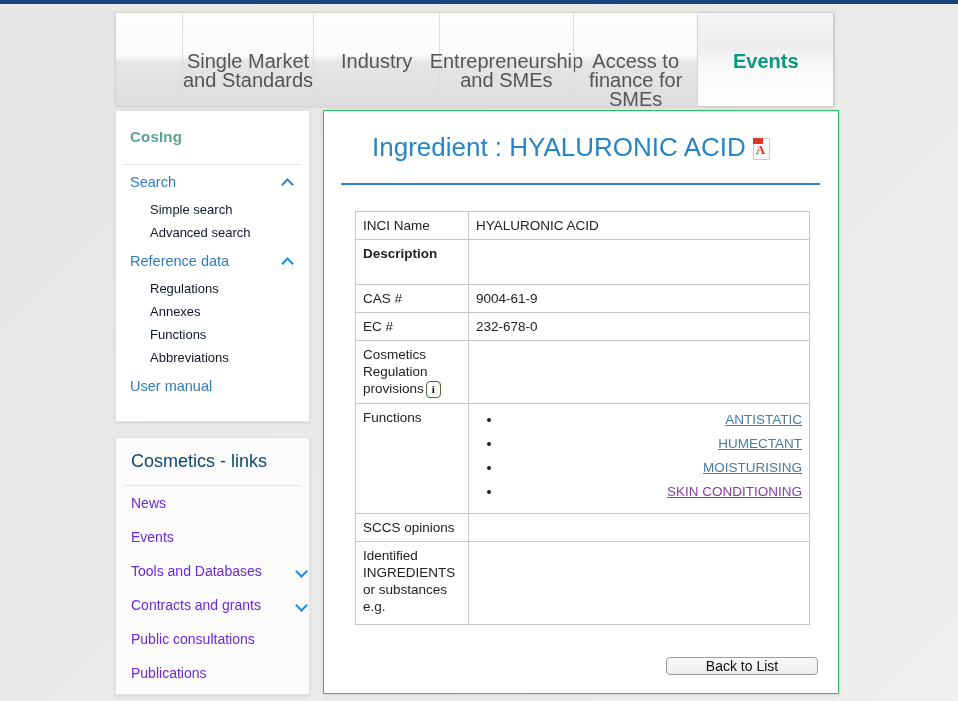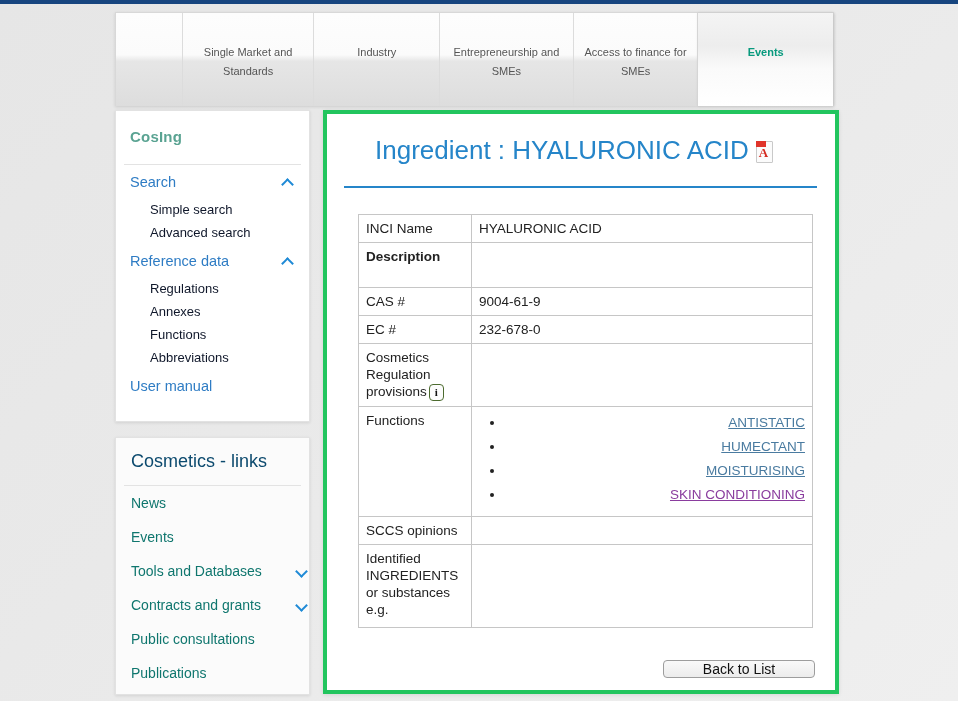--- a/index.html
+++ b/index.html
@@ -43,23 +43,23 @@
     box-shadow: 0 1px 3px rgba(0,0,0,0.12);
     box-sizing: border-box;
     display: flex;
     align-items: stretch;
   }
   .tab {
     position: relative;
     display: flex;
     align-items: flex-start;
     justify-content: center;
-    padding-top: 30px;
+    padding-top: 39px;
     box-sizing: border-box;
-    font-size: 11px;
+    font-size: 20px;
     color: #555555;
     text-align: center;
     line-height: 19px;
     border-left: 1px solid #dcdcdc;
   }
   .tab:first-child { border-left: none; }
   .tab.spacer { width: 66px; }
   .tab.t1 { width: 132px; }
   .tab.t2 { width: 126px; }
   .tab.t3 { width: 134px; }
@@ -146,32 +146,32 @@
   .links-divider {
     margin: 13px 8px 0 8px;
     height: 1px;
     background: #e3e3e3;
   }
   .link-row {
     display: flex;
     align-items: center;
     justify-content: space-between;
     padding: 9px 0 9px 15px;
-    color: #0f766e;
+    color: #6d28d9;
     font-size: 14px;
     cursor: pointer;
   }
 
   
   .content {
     position: absolute;
     left: 323px; top: 110px;
     width: 516px; height: 584px;
     background: #ffffff;
-    border: 4px solid #22c55e;
+    border: 1px solid #22c55e;
     box-sizing: border-box;
     box-shadow: 0 1px 4px rgba(0,0,0,0.10);
   }
   .page-title {
     color: #2585c9;
     font-size: 26px;
     padding: 21px 0 0 48px;
     white-space: nowrap;
   }
   .pdf-icon {

